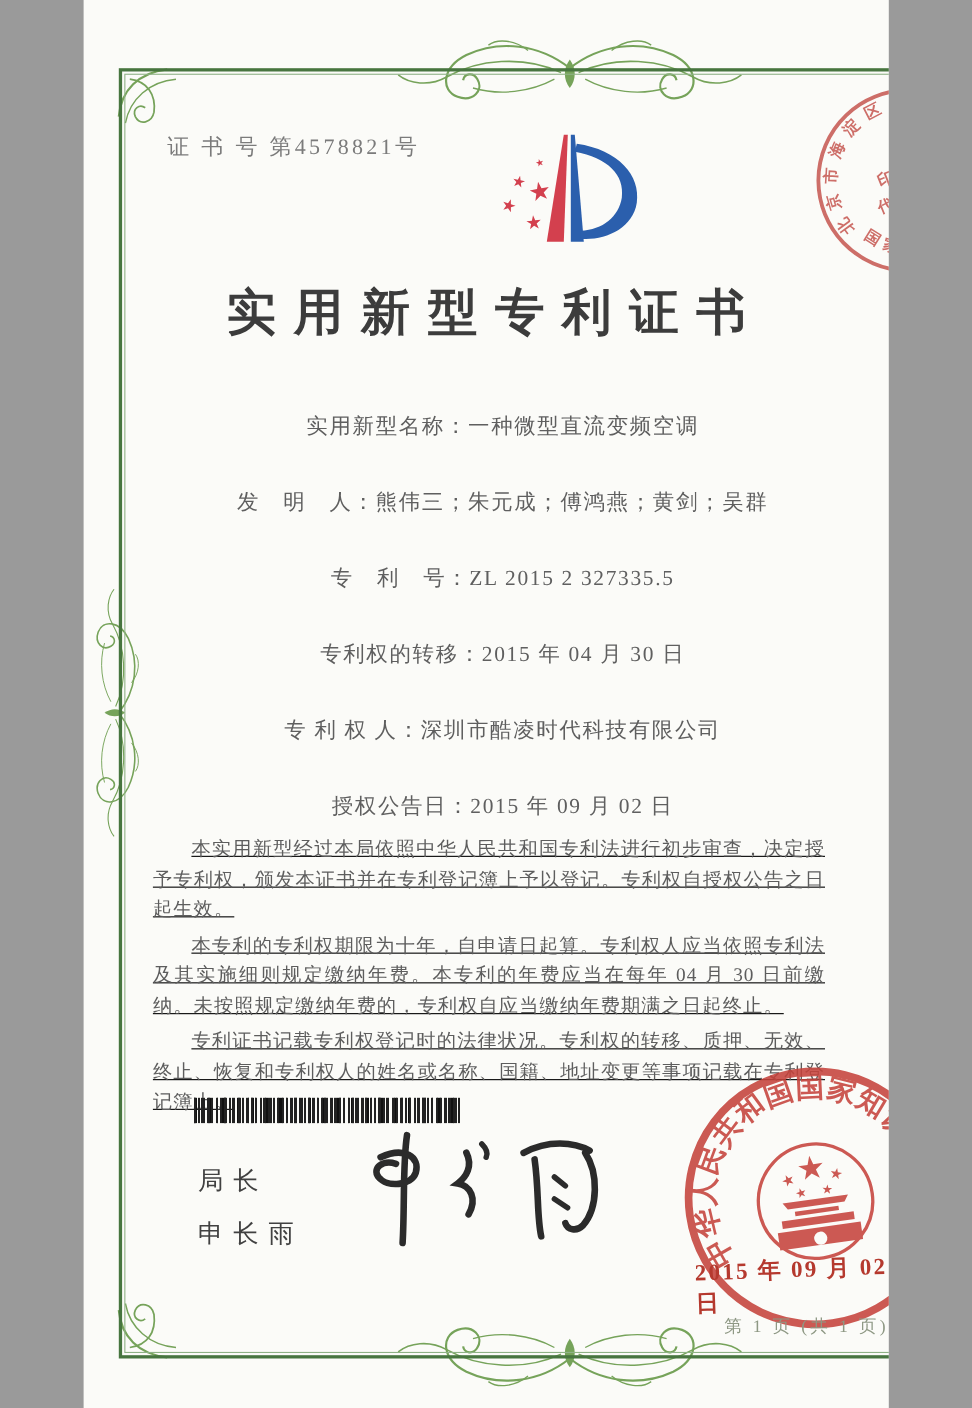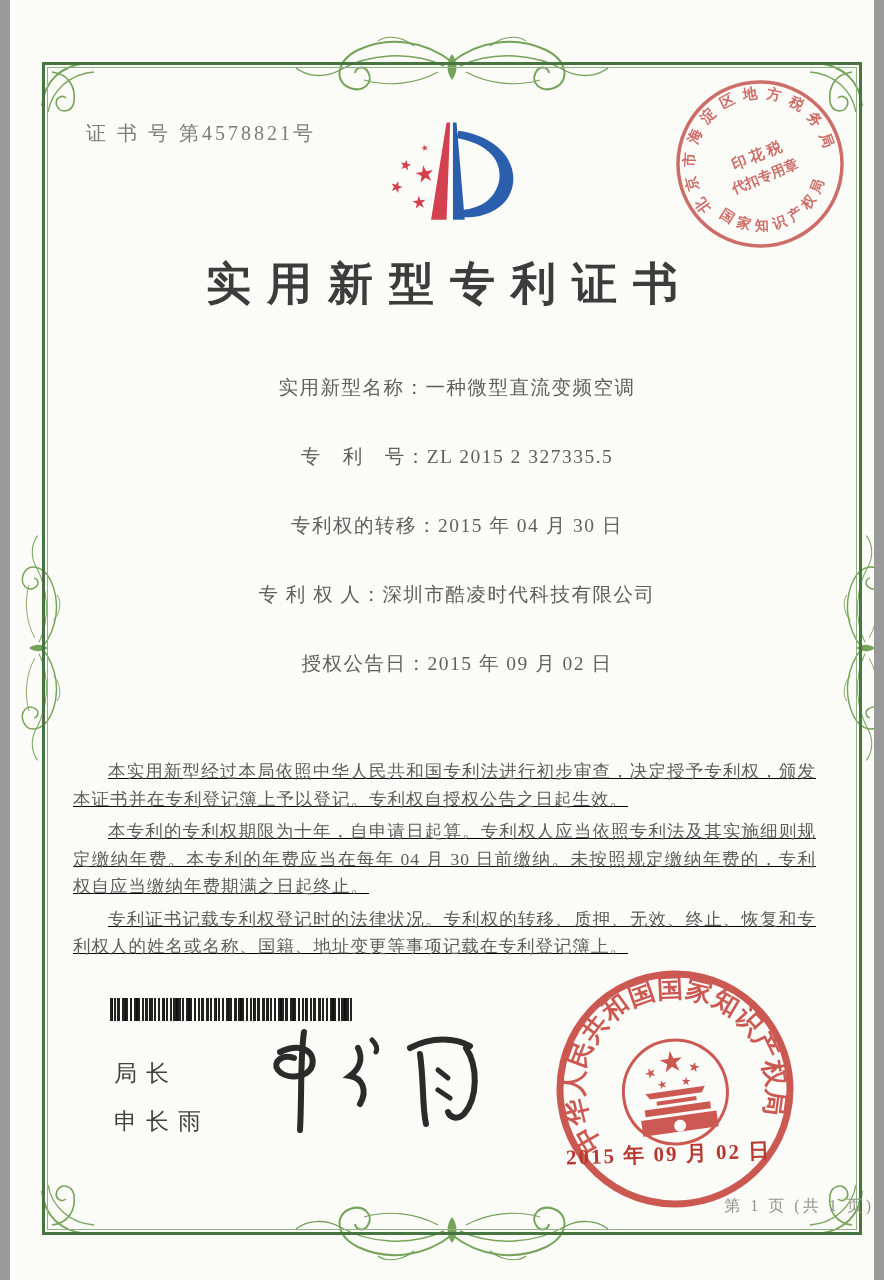--- a/index.html
+++ b/index.html
@@ -1,16 +1,16 @@
 <!DOCTYPE html>
 <html><head>
 <meta charset="utf-8">
 <style>
   html,body{margin:0;padding:0;background:#9a9a9a;}
-  .page{position:relative;width:864px;height:1280px;margin:0 auto;background:#fbfbf8;
+  .page{position:relative;width:732px;height:1280px;margin:0 auto;background:#fbfbf8;
         font-family:"Liberation Serif","DejaVu Serif",serif;overflow:hidden;}
   .ornaments{position:absolute;left:0;top:0;pointer-events:none;}
   .inner-frame{position:absolute;left:32px;top:62px;width:814px;height:1167px;
                border:3px solid #47753f;}
   .inner-frame::before{content:"";position:absolute;inset:2px;border:1px solid #8fb286;}
   .cert-number{position:absolute;left:76px;top:120px;font-size:20px;color:#7b7b7b;
                letter-spacing:3px;}
   .logo{position:absolute;left:352px;top:108px;}
   .stamp-top{position:absolute;left:660px;top:74px;opacity:.85;}
   .cert-title{position:absolute;left:0;right:0;top:254px;text-align:center;font-size:45px;
@@ -107,20 +107,23 @@
     </g>
   </svg>
 
   <div class="cert-title">实用新型专利证书</div>
 
   <div class="fields">
     <div class="field-row">
       <span class="field-label">实用新型名称：</span><span class="field-value">一种微型直流变频空调</span>
     </div>
     <div class="field-row">
+      <span class="field-label">发　明　人：</span><span class="field-value">熊伟三；朱元成；傅鸿燕；黄剑；吴群</span>
+    </div>
+    <div class="field-row">
       <span class="field-label">专　利　号：</span><span class="field-value">ZL 2015 2 327335.5</span>
     </div>
     <div class="field-row">
       <span class="field-label">专利权的转移：</span><span class="field-value">2015 年 04 月 30 日</span>
     </div>
     <div class="field-row">
       <span class="field-label">专 利 权 人：</span><span class="field-value">深圳市酷凌时代科技有限公司</span>
     </div>
     <div class="field-row">
       <span class="field-label">授权公告日：</span><span class="field-value">2015 年 09 月 02 日</span>

